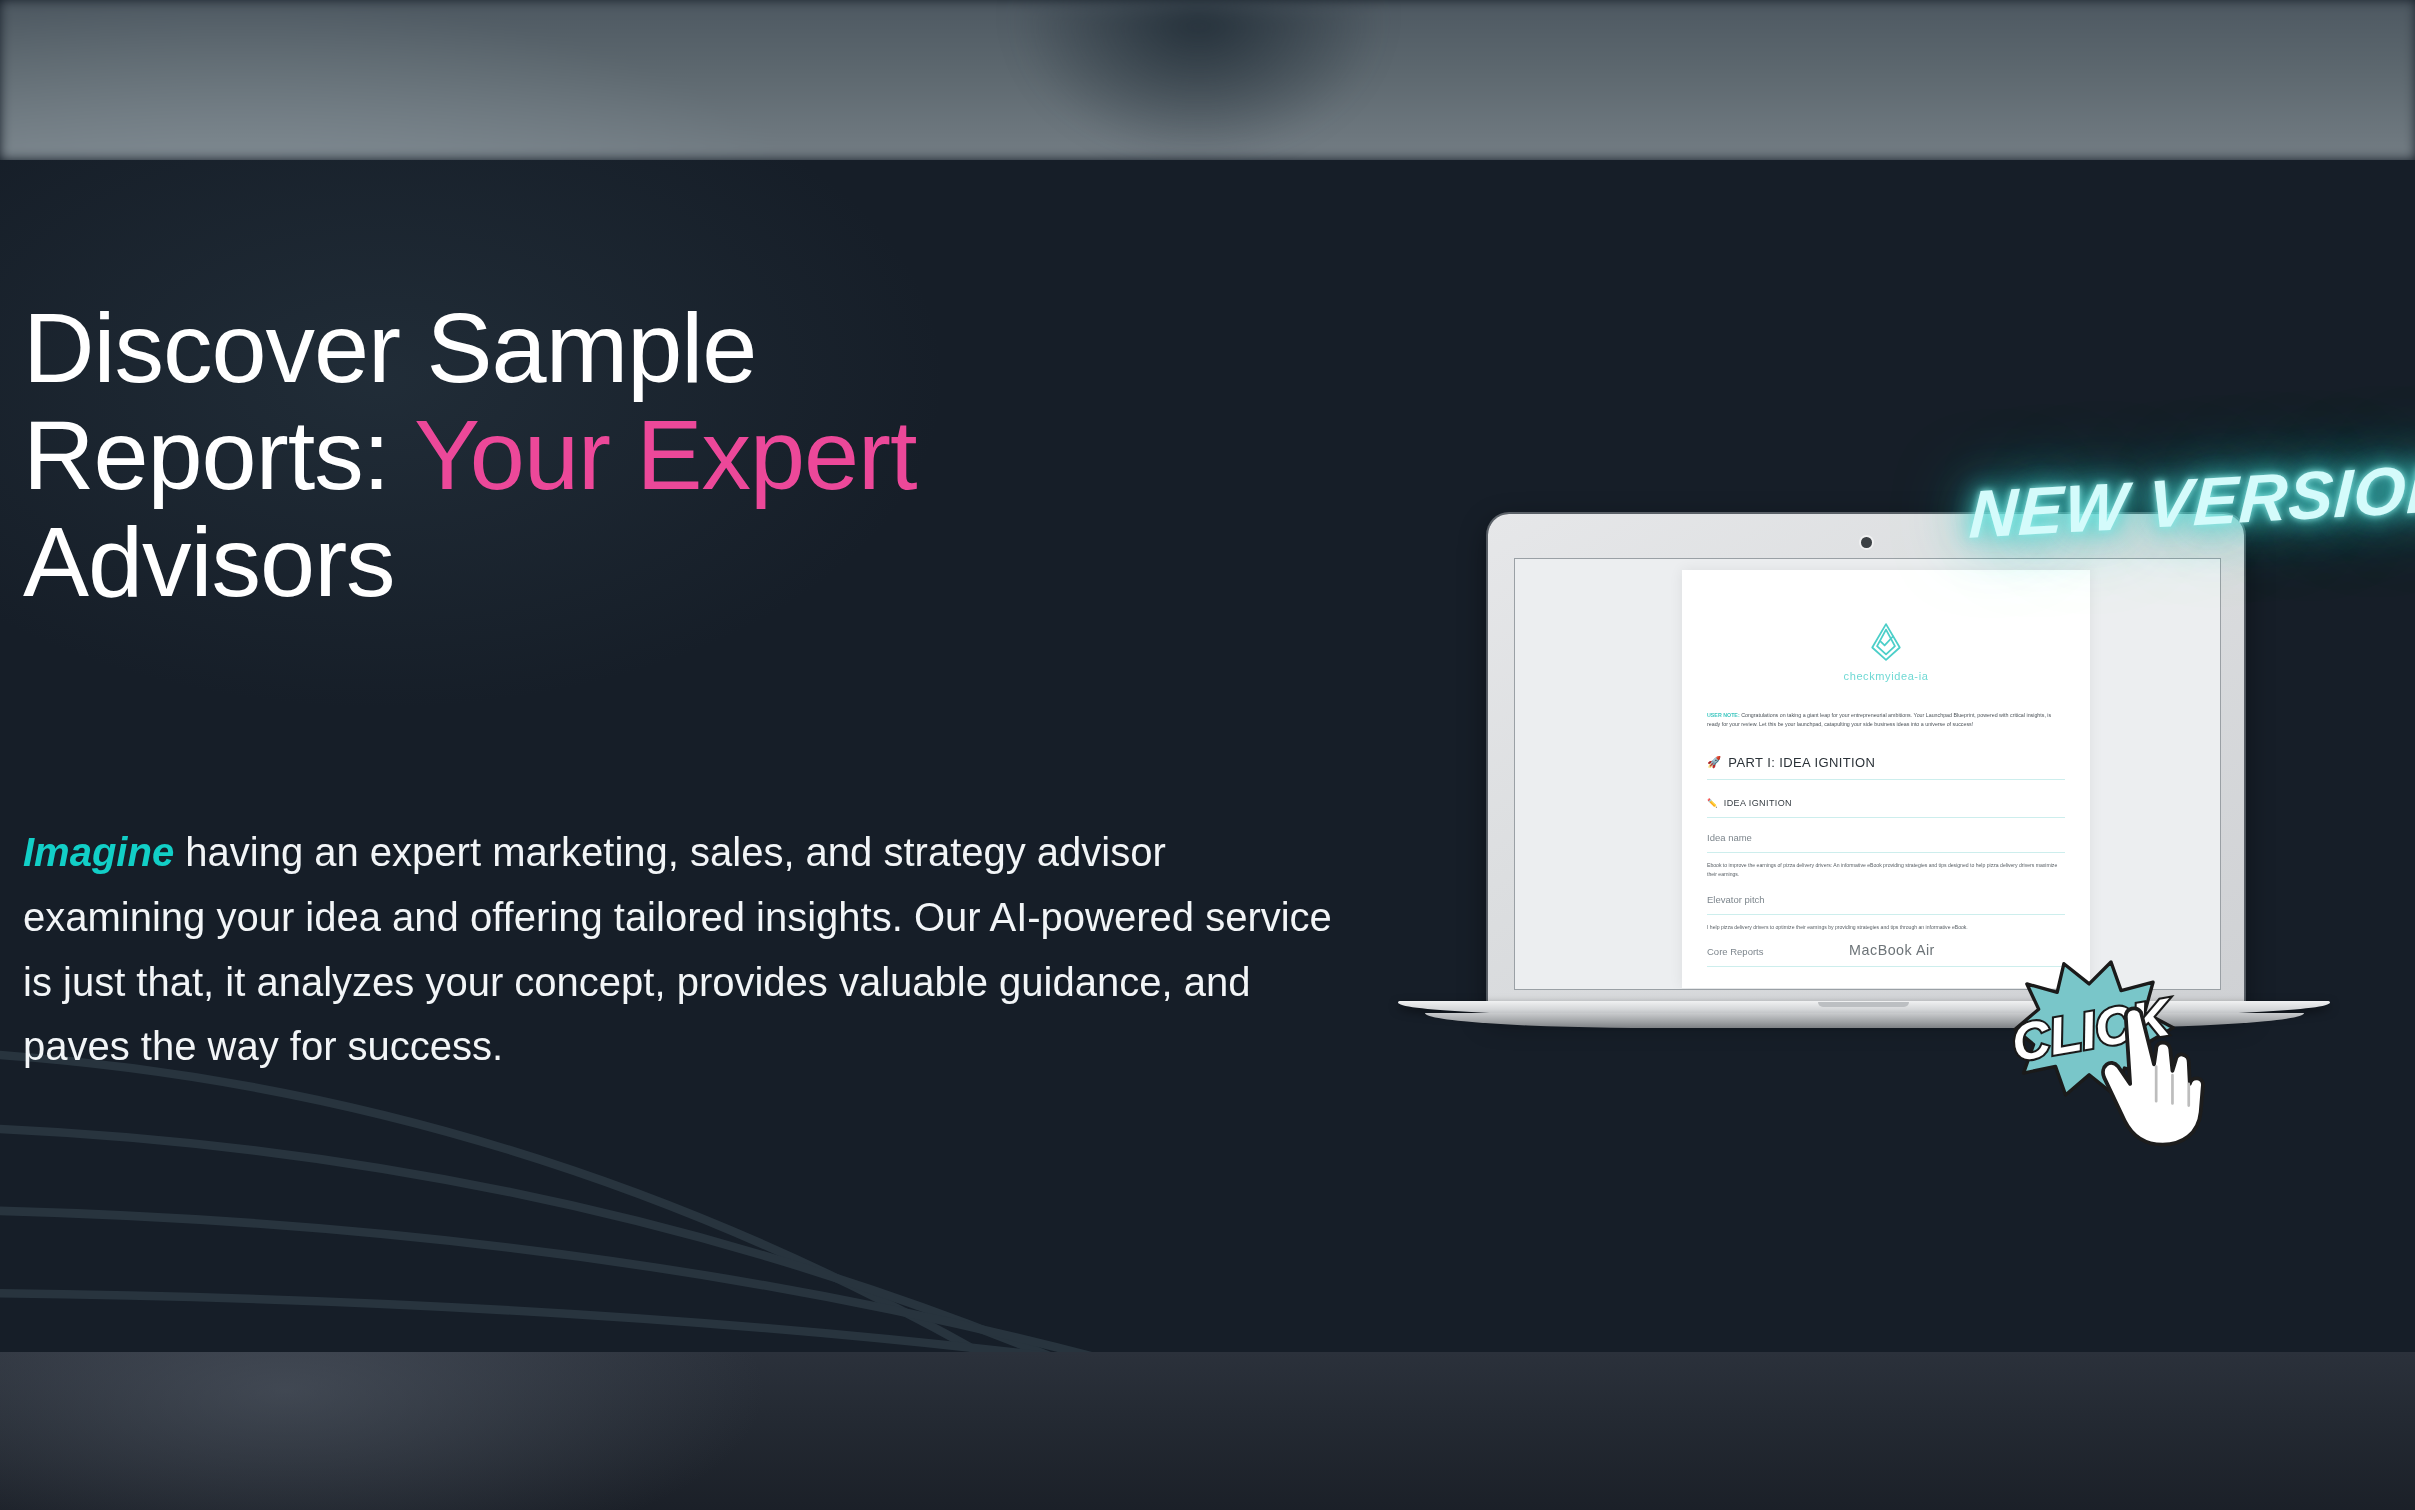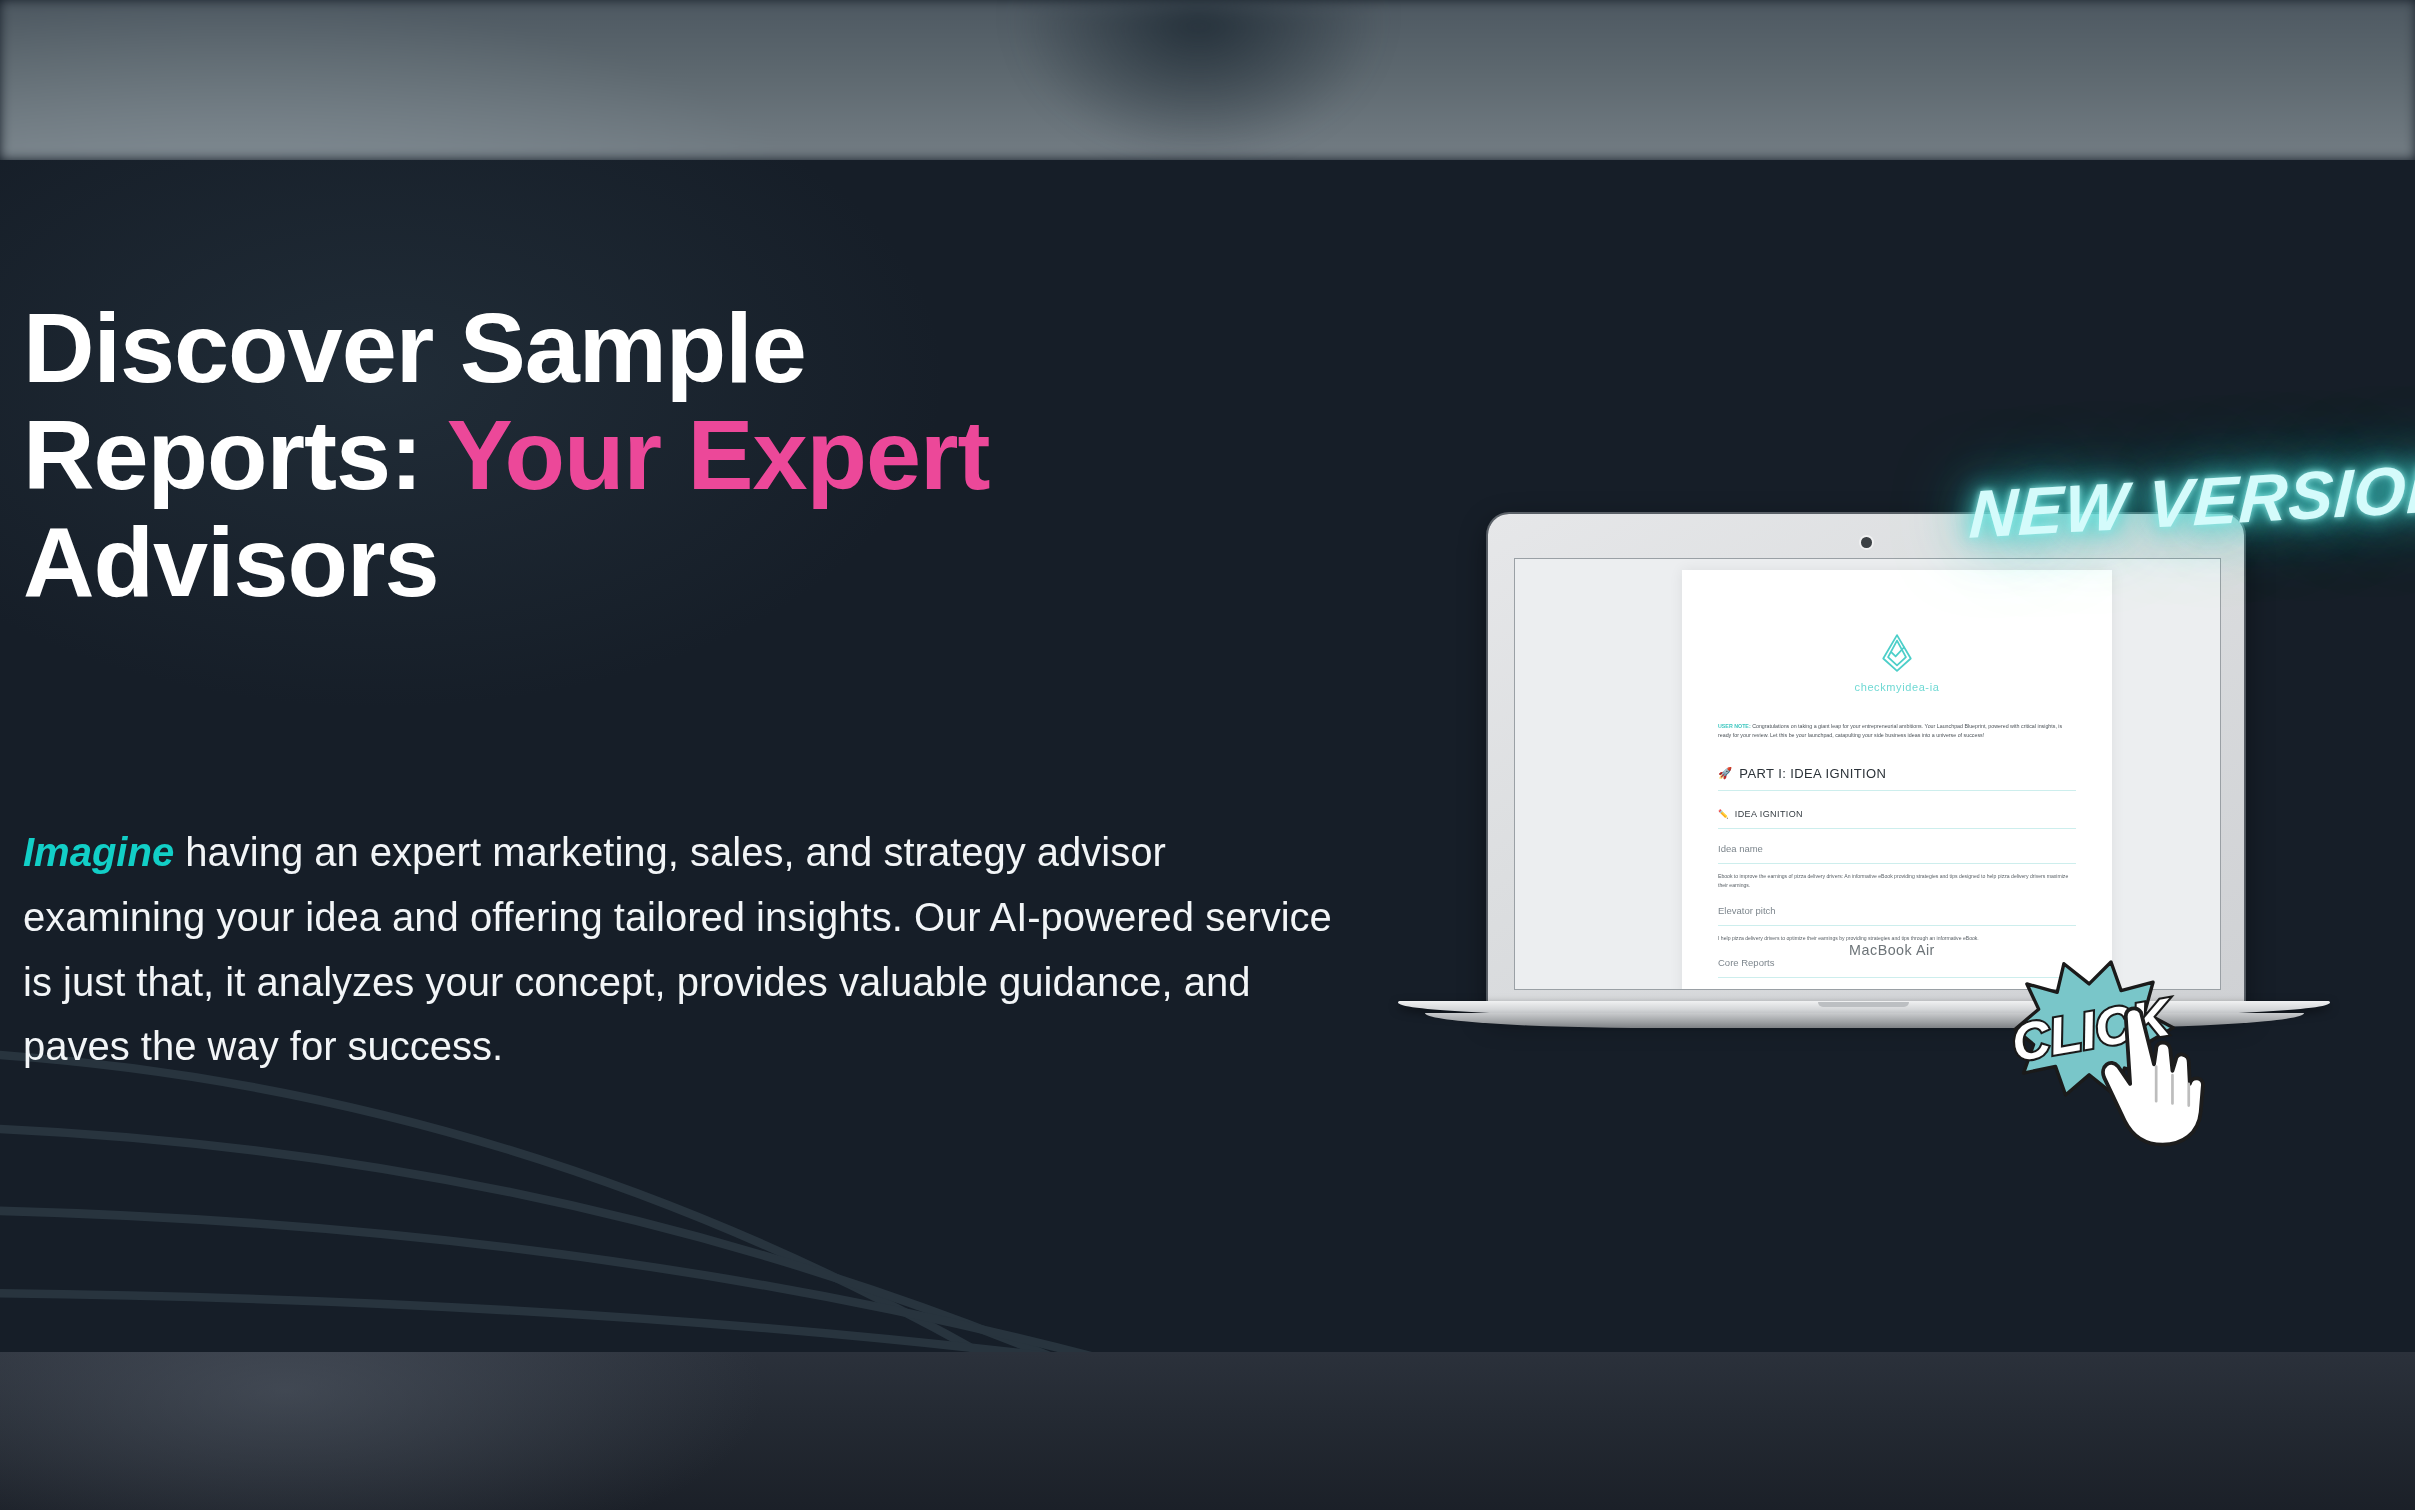--- a/index.html
+++ b/index.html
@@ -63,21 +63,21 @@
   }
 
   
   .headline {
     position: absolute;
     left: 23px;
     top: 69px;
     width: 1427px;
     font-size: 99px;
     line-height: 1.08;
-    font-weight: bold;
+    font-weight: normal;
     color: #ffffff;
     letter-spacing: -1px;
   }
   .headline .accent { color: #ec4899; }
 
   
   .lede {
     position: absolute;
     left: 23px;
     top: 620px;
@@ -121,21 +121,21 @@
     background: #eceef0;
     border: 1px solid #9aa0a5;
     overflow: hidden;
   }
   .doc-page {
     position: absolute;
     left: 167px; top: 11.4px;
     width: 408px; height: 418px;
     background: #ffffff;
     box-shadow: 0 0 13.3px rgba(0,0,0,0.07);
-    padding: 11px;
+    padding: 0;
   }
   .doc-inner { padding: 25px 25px 0 25px; }
 
   .doc-logo { text-align: center; margin-top: 25px; }
   .doc-logo svg { display: block; margin: 0 auto; }
   .doc-logo-text {
     margin-top: 5.7px;
     font-size: 11px;
     color: #6fd9d4;
     letter-spacing: 0.6px;

